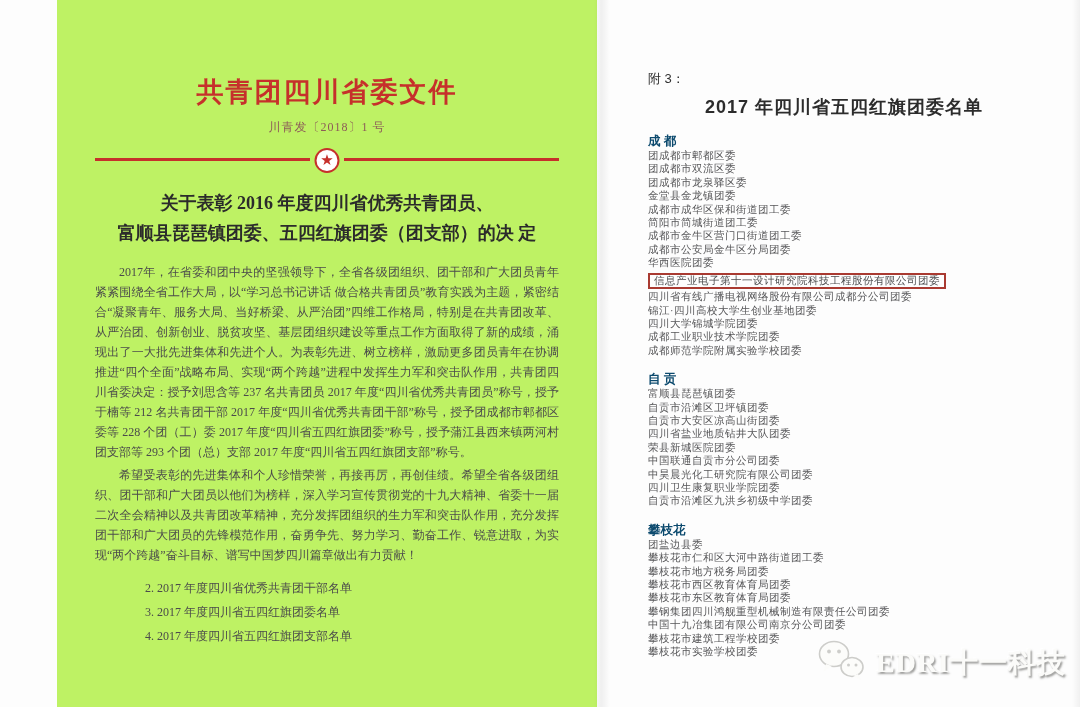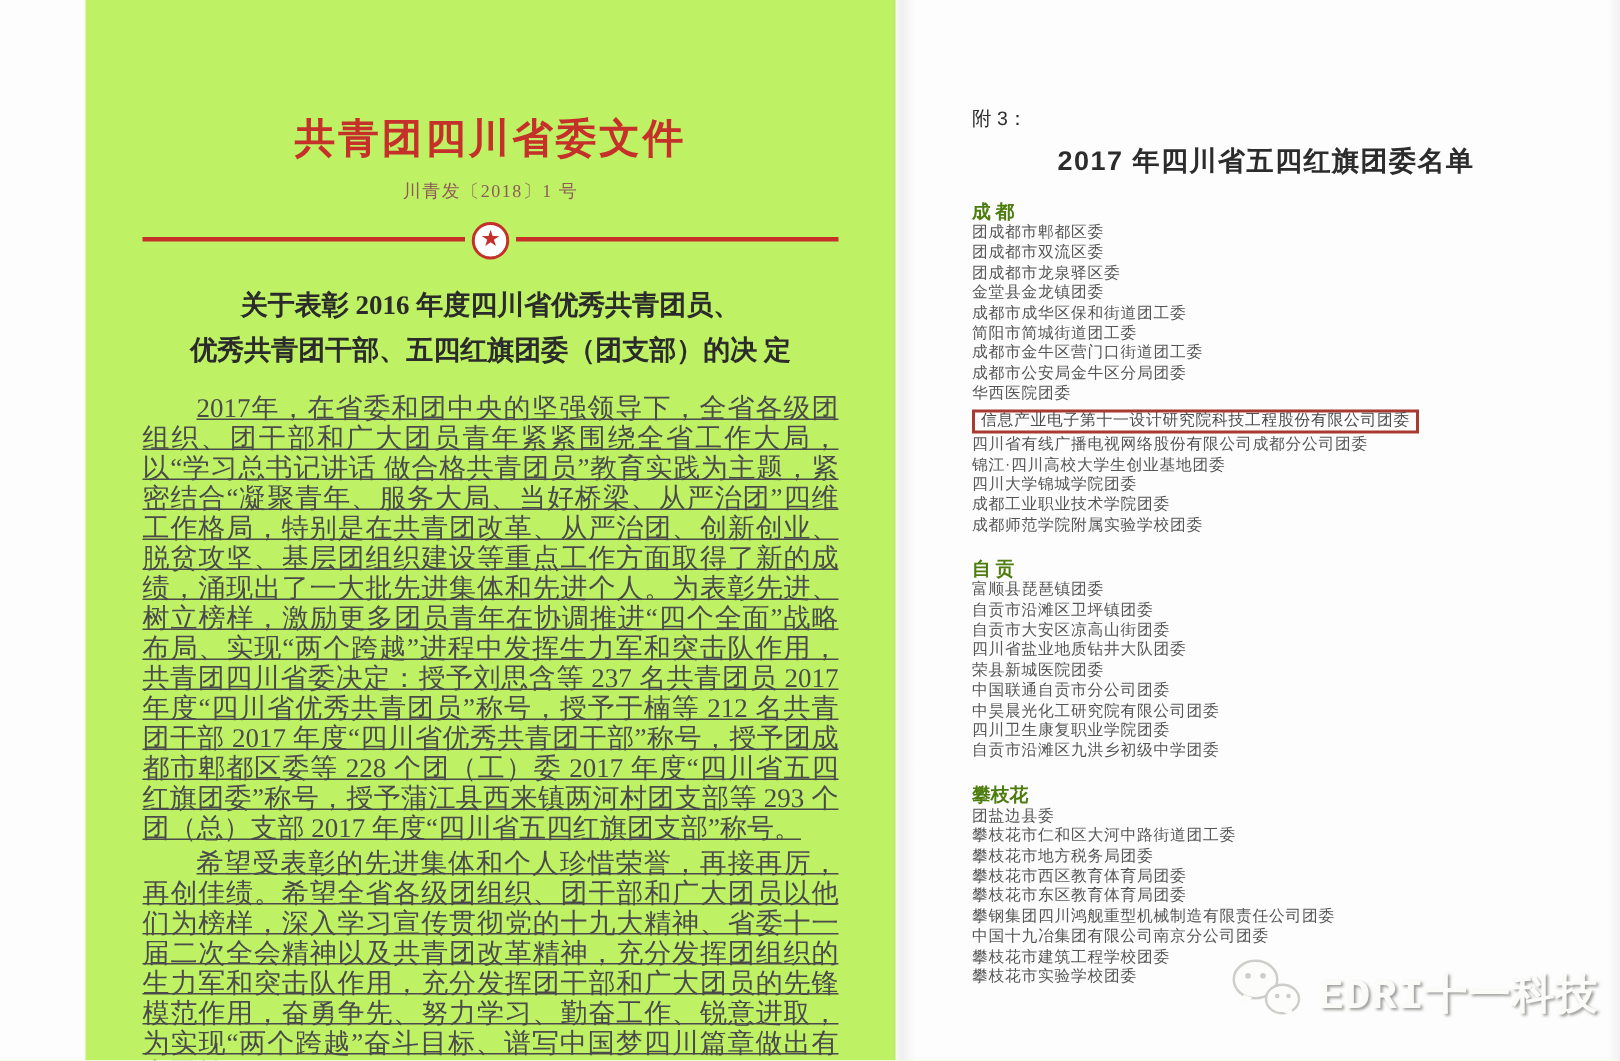--- a/index.html
+++ b/index.html
@@ -18,69 +18,70 @@
   .red-rule{position:relative;margin:12px 38px 0 38px;height:24px;}
   .rule-line{position:absolute;top:10px;height:3px;background:var(--accent);}
   .rule-line.left{left:0;right:calc(50% + 17px);}
   .rule-line.right{right:0;left:calc(50% + 17px);}
   .star-badge{position:absolute;left:50%;top:0;transform:translateX(-50%);
           width:21px;height:21px;border:2px solid var(--accent);border-radius:50%;
           color:var(--accent);font-size:15px;line-height:21px;text-align:center;background:#fff;}
   .doc-title{margin:16px 28px 0;text-align:center;font-size:18px;font-weight:bold;
           color:#2b2b2b;line-height:30px;}
   .doc-body{margin:14px 38px 0 38px;}
-  .para{margin:0 0 3px 0;text-indent:2em;font-size:18px;line-height:20px;
-          color:#4b4b4b;text-align:justify;text-decoration:underline;}
+  .para{margin:0 0 3px 0;text-indent:2em;font-size:12px;line-height:20px;
+          color:#4b4b4b;text-align:justify;}
   .attachment-list{margin:16px 38px 0 58px;font-size:12px;color:#4b4b4b;}
   .att-row{margin-top:9px;line-height:15px;}
   .att-row.rest{padding-left:30px;}
   .att-label{display:inline-block;width:30px;}
 
   
   .page-right{position:absolute;left:648px;top:0;width:392px;height:707px;background:transparent;}
   .appendix-label{margin-top:70px;font-size:13px;color:#2f2f2f;font-family:"Liberation Sans","DejaVu Sans",sans-serif;}
   .right-title{margin-top:7px;text-align:center;font-size:18px;color:#2c2c2c;
           font-family:"Liberation Sans","DejaVu Sans",sans-serif;font-weight:600;letter-spacing:1px;}
   .sections{margin-top:13px;}
-  .sec-head{font-size:12.5px;font-weight:bold;color:#4d7c0f;line-height:16px;margin-top:14px;}
+  .sec-head{font-size:12.5px;font-weight:bold;color:#0c4a6e;line-height:16px;margin-top:14px;}
   .sec-item{font-size:10.5px;color:#565658;line-height:13.4px;white-space:nowrap;letter-spacing:0.5px;}
   .sec-item.highlighted{display:inline-block;border:2px solid var(--box);padding:0 4px;
           margin:1px 0;line-height:12.5px;color:#4c4c4e;}
 
   
   .watermark{position:absolute;right:14px;bottom:20px;display:flex;align-items:center;gap:8px;}
   .wm-logo{display:inline-block;}
-  .wm-text{font-family:Liberation Mono, monospace;font-size:28px;font-weight:bold;
+  .wm-text{font-family:Liberation Serif, serif;font-size:28px;font-weight:bold;
           color:#fbfbf9;letter-spacing:1px;
           text-shadow:1.5px 1.5px 2px rgba(140,140,138,0.85), -1px -1px 1px rgba(255,255,255,1);}
 </style>
 </head>
 <body>
 
 <div class="canvas">
 
   <div class="page-left">
     <div class="doc-header">共青团四川省委文件</div>
     <div class="doc-number">川青发〔2018〕1 号</div>
     <div class="red-rule">
       <span class="rule-line left"></span>
       <span class="star-badge">★</span>
       <span class="rule-line right"></span>
     </div>
     <div class="doc-title">
       <span>关于表彰 2016 年度四川省优秀共青团员、</span><br>
-      <span>优秀共青团干部、五四红旗团委（团支部）的决 定</span>
+      <span>富顺县琵琶镇团委、五四红旗团委（团支部）的决 定</span>
     </div>
     <div class="doc-body">
         <p class="para">2017年，在省委和团中央的坚强领导下，全省各级团组织、团干部和广大团员青年紧紧围绕全省工作大局，以“学习总书记讲话 做合格共青团员”教育实践为主题，紧密结合“凝聚青年、服务大局、当好桥梁、从严治团”四维工作格局，特别是在共青团改革、从严治团、创新创业、脱贫攻坚、基层团组织建设等重点工作方面取得了新的成绩，涌现出了一大批先进集体和先进个人。为表彰先进、树立榜样，激励更多团员青年在协调推进“四个全面”战略布局、实现“两个跨越”进程中发挥生力军和突击队作用，共青团四川省委决定：授予刘思含等 237 名共青团员 2017 年度“四川省优秀共青团员”称号，授予于楠等 212 名共青团干部 2017 年度“四川省优秀共青团干部”称号，授予团成都市郫都区委等 228 个团（工）委 2017 年度“四川省五四红旗团委”称号，授予蒲江县西来镇两河村团支部等 293 个团（总）支部 2017 年度“四川省五四红旗团支部”称号。</p>
         <p class="para">希望受表彰的先进集体和个人珍惜荣誉，再接再厉，再创佳绩。希望全省各级团组织、团干部和广大团员以他们为榜样，深入学习宣传贯彻党的十九大精神、省委十一届二次全会精神以及共青团改革精神，充分发挥团组织的生力军和突击队作用，充分发挥团干部和广大团员的先锋模范作用，奋勇争先、努力学习、勤奋工作、锐意进取，为实现“两个跨越”奋斗目标、谱写中国梦四川篇章做出有力贡献！</p>
       </div>
     <div class="attachment-list">
         <div class="att-row rest"><span>2. 2017 年度四川省优秀共青团干部名单</span></div>
         <div class="att-row rest"><span>3. 2017 年度四川省五四红旗团委名单</span></div>
+        <div class="att-row rest"><span>4. 2017 年度四川省五四红旗团支部名单</span></div>
       </div>
   </div>
 
   <div class="page-divider"></div>
   <div class="edge-right"></div>
 
   <div class="page-right">
     <div class="appendix-label">附 3：</div>
     <div class="right-title">2017 年四川省五四红旗团委名单</div>
     <div class="sections" id="sections"><div class="sec-head">成  都</div><div class="sec-item">团成都市郫都区委</div><div class="sec-item">团成都市双流区委</div><div class="sec-item">团成都市龙泉驿区委</div><div class="sec-item">金堂县金龙镇团委</div><div class="sec-item">成都市成华区保和街道团工委</div><div class="sec-item">简阳市简城街道团工委</div><div class="sec-item">成都市金牛区营门口街道团工委</div><div class="sec-item">成都市公安局金牛区分局团委</div><div class="sec-item">华西医院团委</div><div class="sec-item highlighted">信息产业电子第十一设计研究院科技工程股份有限公司团委</div><div class="sec-item">四川省有线广播电视网络股份有限公司成都分公司团委</div><div class="sec-item">锦江·四川高校大学生创业基地团委</div><div class="sec-item">四川大学锦城学院团委</div><div class="sec-item">成都工业职业技术学院团委</div><div class="sec-item">成都师范学院附属实验学校团委</div><div class="sec-head">自  贡</div><div class="sec-item">富顺县琵琶镇团委</div><div class="sec-item">自贡市沿滩区卫坪镇团委</div><div class="sec-item">自贡市大安区凉高山街团委</div><div class="sec-item">四川省盐业地质钻井大队团委</div><div class="sec-item">荣县新城医院团委</div><div class="sec-item">中国联通自贡市分公司团委</div><div class="sec-item">中昊晨光化工研究院有限公司团委</div><div class="sec-item">四川卫生康复职业学院团委</div><div class="sec-item">自贡市沿滩区九洪乡初级中学团委</div><div class="sec-head">攀枝花</div><div class="sec-item">团盐边县委</div><div class="sec-item">攀枝花市仁和区大河中路街道团工委</div><div class="sec-item">攀枝花市地方税务局团委</div><div class="sec-item">攀枝花市西区教育体育局团委</div><div class="sec-item">攀枝花市东区教育体育局团委</div><div class="sec-item">攀钢集团四川鸿舰重型机械制造有限责任公司团委</div><div class="sec-item">中国十九冶集团有限公司南京分公司团委</div><div class="sec-item">攀枝花市建筑工程学校团委</div><div class="sec-item">攀枝花市实验学校团委</div></div>

